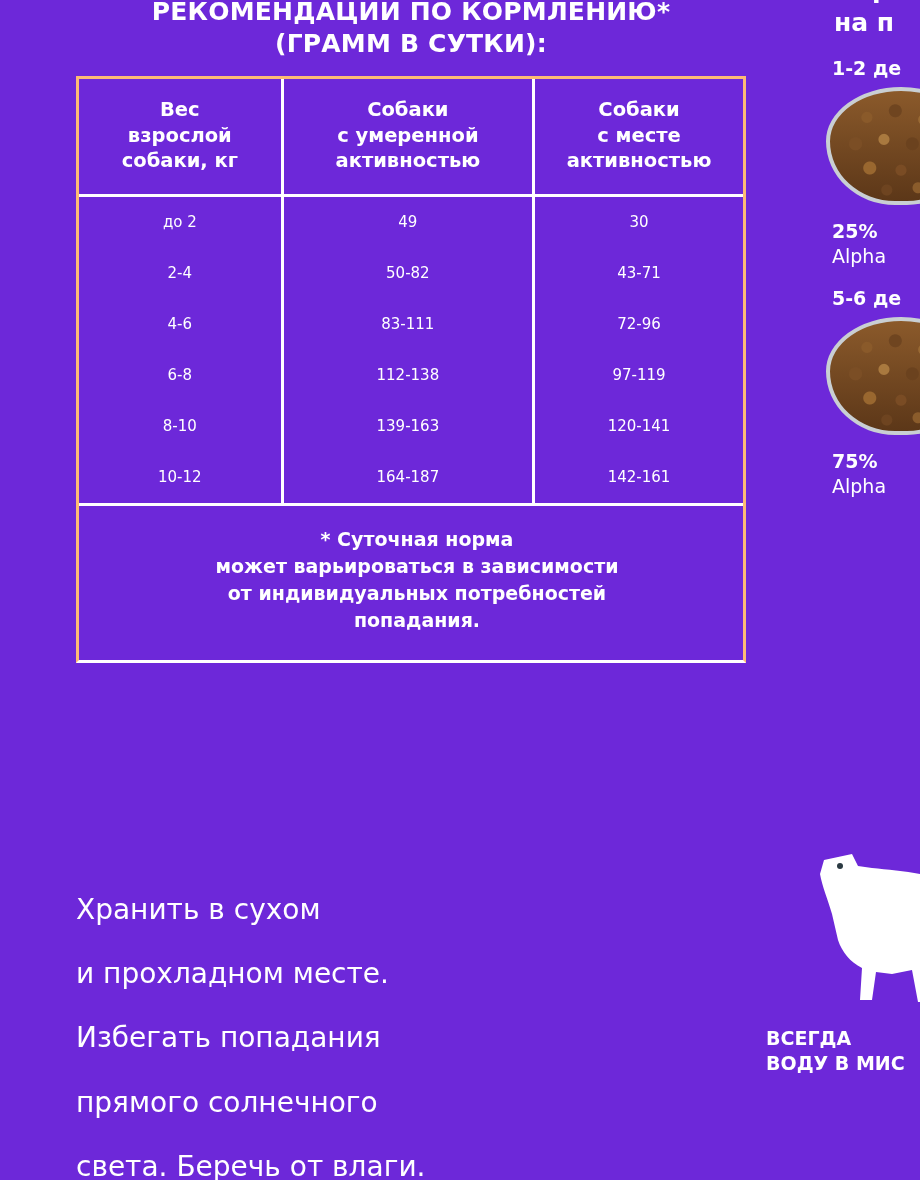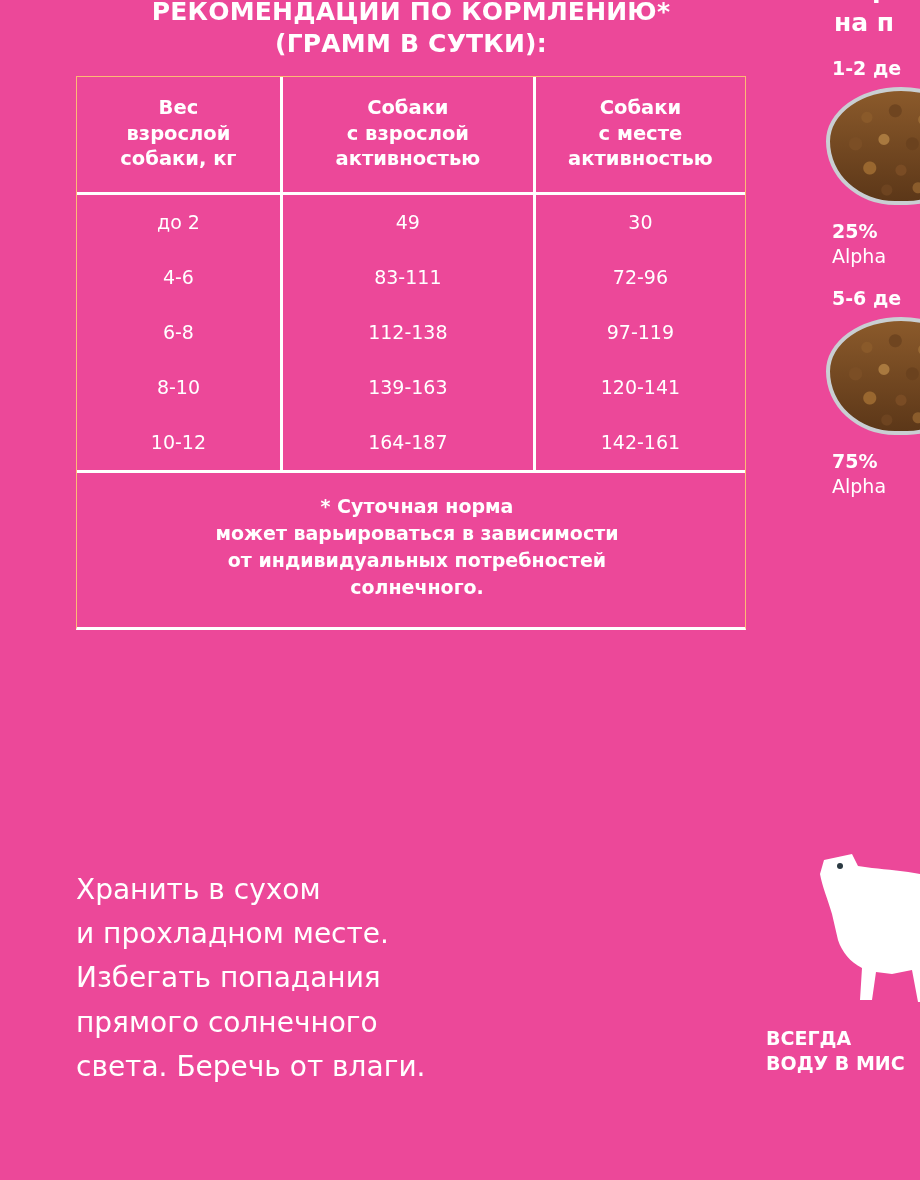--- a/index.html
+++ b/index.html
@@ -10,21 +10,21 @@
   body {
     width: 920px;
     height: 1180px;
     font-family: "DejaVu Sans", "Liberation Sans", sans-serif;
     overflow: hidden;
   }
   .page {
     position: relative;
     width: 920px;
     height: 1180px;
-    background: #ec4899;
+    background: #6d28d9;
     color: #ffffff;
     overflow: hidden;
   }
   
   .feed-block {
     position: absolute;
     left: 76px;
     top: -22px;
     width: 670px;
   }
@@ -32,21 +32,21 @@
     text-align: center;
     font-weight: bold;
     font-size: 25px;
     line-height: 1.28;
     letter-spacing: 0.2px;
     padding: 18px 10px 16px 10px;
   }
   .feed-title .ttl-line { display: block; }
 
   .table-frame {
-    border: 1px solid #fdba74;
+    border: 3px solid #fdba74;
     border-bottom: 3px solid #ffffff;
   }
   table.feed-table {
     width: 100%;
     border-collapse: collapse;
     table-layout: fixed;
   }
   table.feed-table th,
   table.feed-table td {
     border-right: 3px solid #ffffff;
@@ -59,21 +59,21 @@
   }
   table.feed-table thead th {
     font-weight: bold;
     font-size: 19.5px;
     line-height: 1.32;
     padding: 18px 6px 20px 6px;
     border-bottom: 3px solid #ffffff;
   }
   table.feed-table tbody td {
     font-weight: normal;
-    font-size: 19px;
+    font-size: 15px;
     padding: 16px 6px 17px 6px;
   }
   .col-w { width: 30.5%; }
   .col-m { width: 38%; }
   .col-l { width: 31.5%; }
 
   .note-row {
     border-top: 3px solid #ffffff;
     text-align: center;
     font-weight: bold;
@@ -87,21 +87,21 @@
   .storage {
     position: absolute;
     left: 76px;
     top: 868px;
     width: 520px;
     font-size: 28px;
     line-height: 1.58;
     font-weight: normal;
     color: #ffffff;
   }
-  .storage .sline { display: block; }
+  .storage .sline { display: block; margin-top: 20px; }
 
   
   .right-col {
     position: absolute;
     left: 766px;
     top: -26px;
     width: 200px;
     text-align: center;
   }
   .right-title {
@@ -201,37 +201,42 @@
       <table class="feed-table">
         <thead>
           <tr>
             <th class="col-w">
               <span style="display:block">Вес</span>
               <span style="display:block">взрослой</span>
               <span style="display:block">собаки, кг</span>
             </th>
             <th class="col-m">
               <span style="display:block">Собаки</span>
-              <span style="display:block">с взрослой</span>
+              <span style="display:block">с умеренной</span>
               <span style="display:block">активностью</span>
             </th>
             <th class="col-l">
               <span style="display:block">Собаки</span>
               <span style="display:block">с месте</span>
               <span style="display:block">активностью</span>
             </th>
           </tr>
         </thead>
         <tbody>
           <tr>
             <td>до 2</td>
             <td>49</td>
             <td>30</td>
           </tr>
           <tr>
+            <td>2-4</td>
+            <td>50-82</td>
+            <td>43-71</td>
+          </tr>
+          <tr>
             <td>4-6</td>
             <td>83-111</td>
             <td>72-96</td>
           </tr>
           <tr>
             <td>6-8</td>
             <td>112-138</td>
             <td>97-119</td>
           </tr>
           <tr>
@@ -244,21 +249,21 @@
             <td>164-187</td>
             <td>142-161</td>
           </tr>
         </tbody>
       </table>
 
       <div class="note-row">
         <span class="nline">* Суточная норма</span>
         <span class="nline">может варьироваться в зависимости</span>
         <span class="nline">от индивидуальных потребностей</span>
-        <span class="nline">солнечного.</span>
+        <span class="nline">попадания.</span>
       </div>
     </div>
   </div>
 
   <div class="storage">
     <span class="sline">Хранить в сухом</span>
     <span class="sline">и прохладном месте.</span>
     <span class="sline">Избегать попадания</span>
     <span class="sline">прямого солнечного</span>
     <span class="sline">света. Беречь от влаги.</span>

